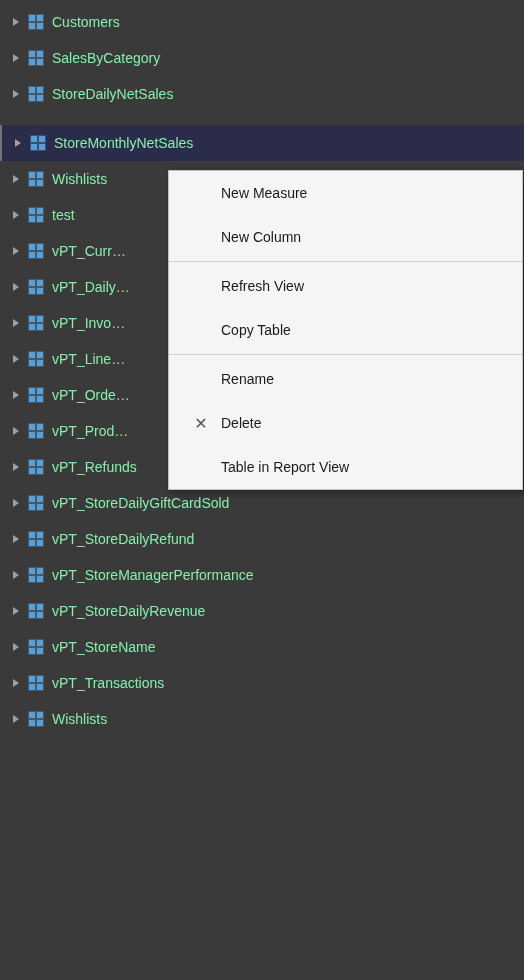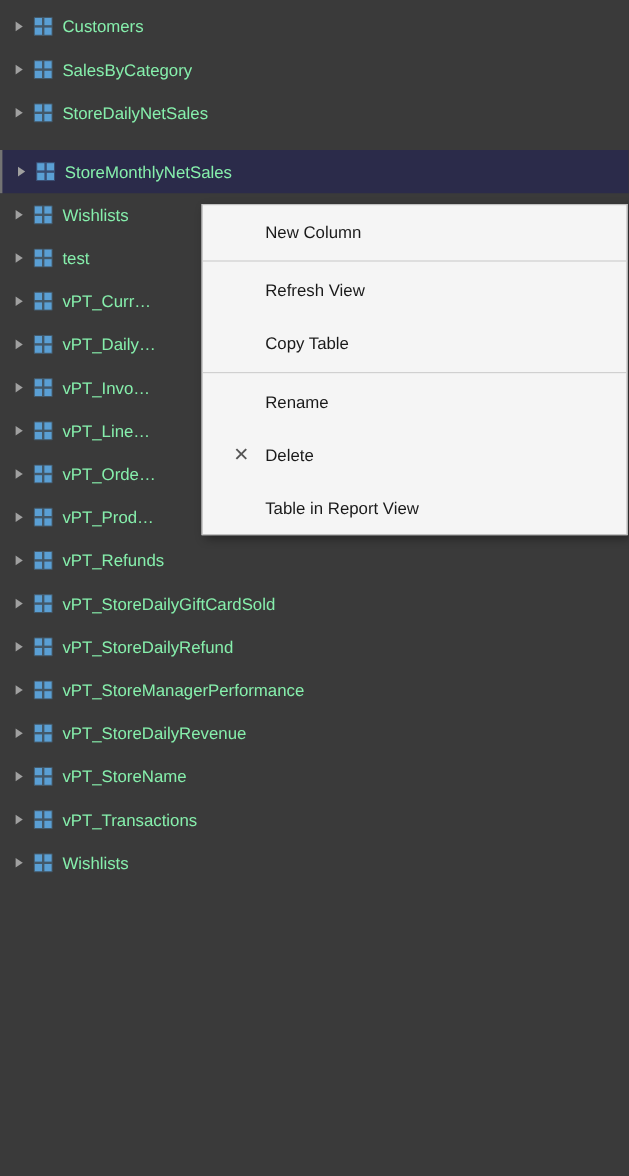--- a/index.html
+++ b/index.html
@@ -453,20 +453,24 @@
       <rect x="9" y="1" width="6" height="6" fill="#5a9fd4"></rect>
       <rect x="1" y="9" width="6" height="6" fill="#5a9fd4"></rect>
       <rect x="9" y="9" width="6" height="6" fill="#5a9fd4"></rect>
     </svg>
       </span>
       <span class="item-label">Wishlists</span>
     </div>
   </div>
 
 <div class="context-menu">
+<div class="menu-item">
+      <span class="menu-icon"></span>
+      <span class="menu-label">New Measure</span>
+    </div>
     <div class="menu-item">
       <span class="menu-icon"></span>
       <span class="menu-label">New Column</span>
     </div>
     <div class="menu-separator"></div>
     <div class="menu-item">
       <span class="menu-icon"></span>
       <span class="menu-label">Refresh View</span>
     </div>
     <div class="menu-item">

